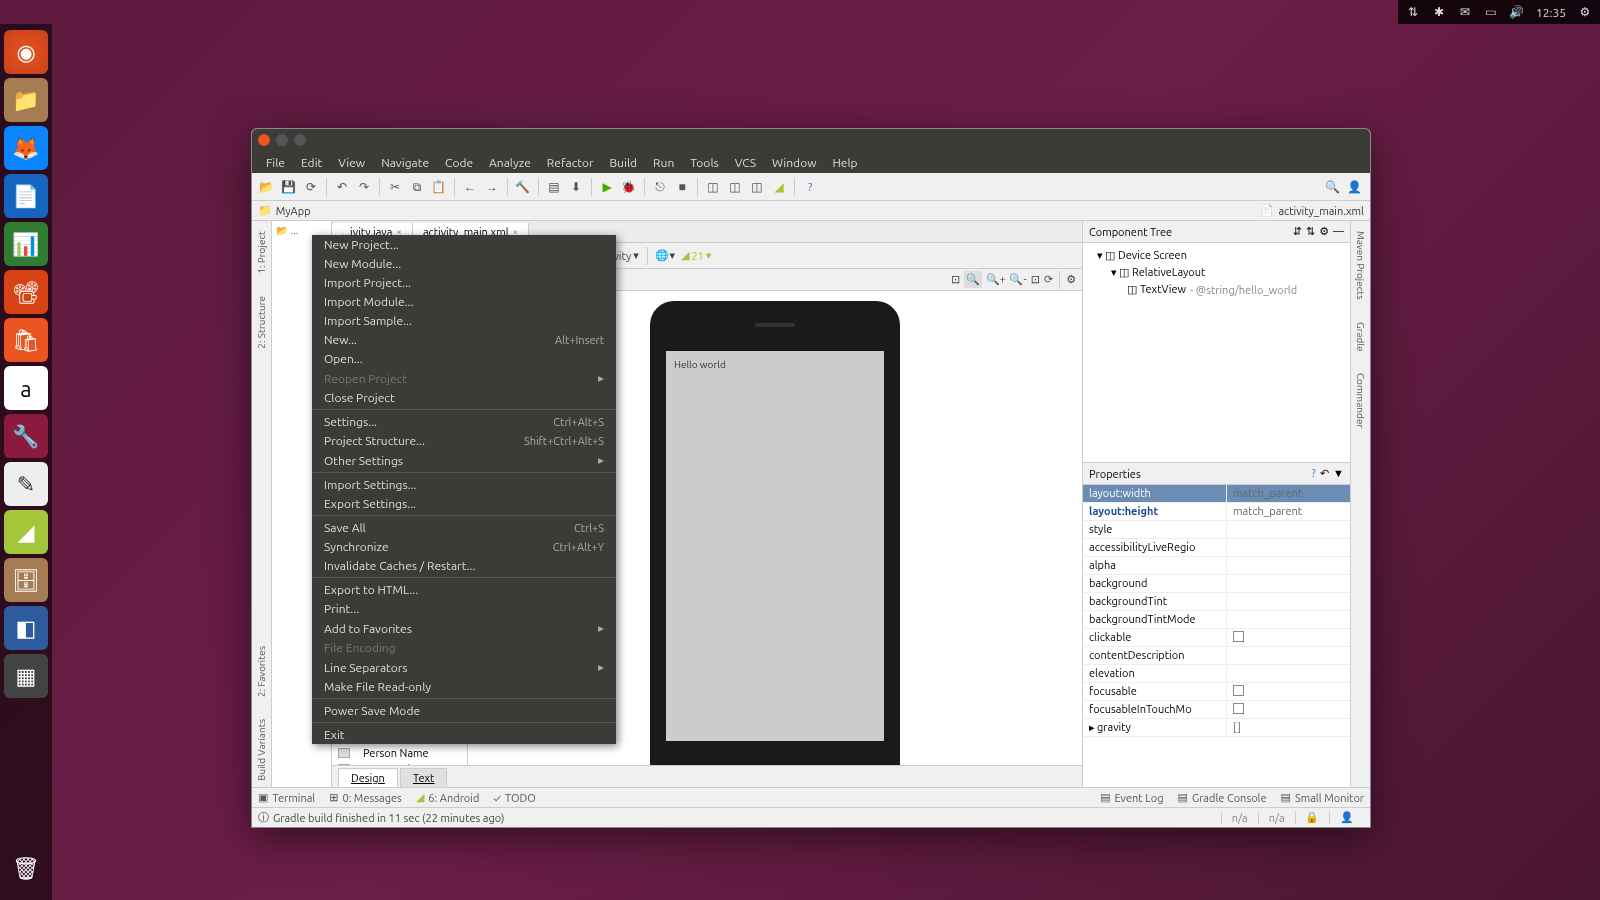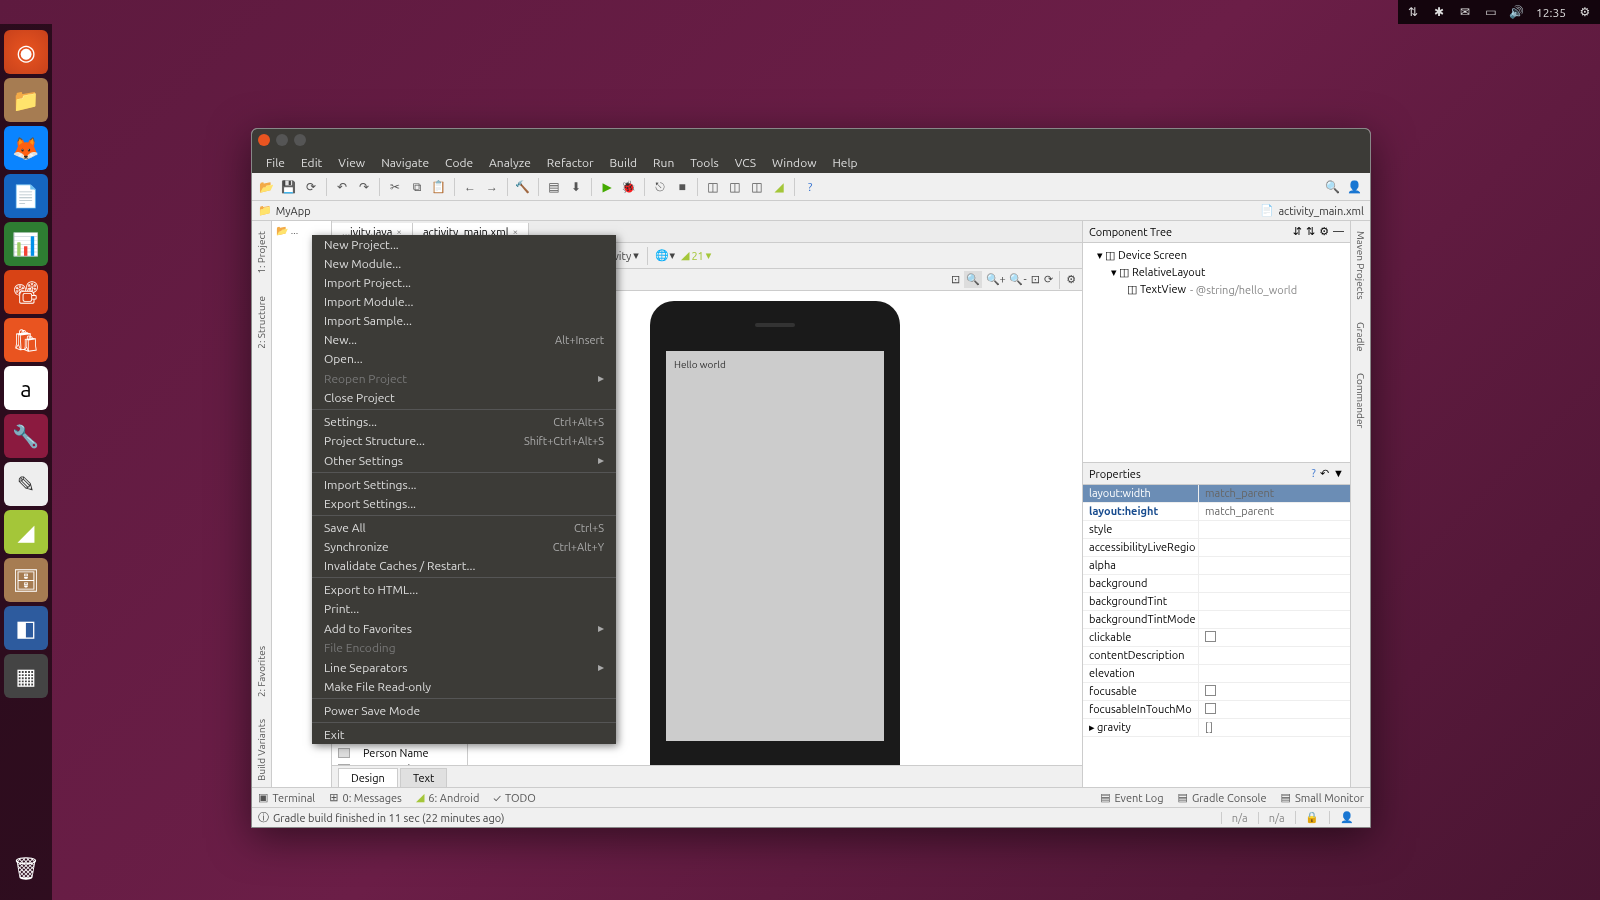--- a/index.html
+++ b/index.html
@@ -81,37 +81,37 @@
 .pal-icon { width: 12px; height: 10px; background: #ddd; border: 1px solid #aaa; display: inline-block; }
 
 
 .preview { flex: 1; background: #fff; display: flex; align-items: flex-start; justify-content: center; padding: 10px; }
 .phone { width: 250px; height: 490px; background: #1a1a1a; border-radius: 24px; padding: 50px 16px; position: relative; }
 .phone-screen { width: 100%; height: 100%; background: #ccc; position: relative; }
 .phone-text { position: absolute; top: 8px; left: 8px; font-size: 10px; color: #333; }
 .phone-speaker { position: absolute; top: 22px; left: 50%; transform: translateX(-50%); width: 40px; height: 4px; background: #333; border-radius: 2px; }
 
 
-.design-text-tabs { height: 22px; background: #f0f0f0; border-top: 1px solid #ccc; display: flex; align-items: flex-end; padding: 0 6px; font-size: 11px; }
+.design-text-tabs { height: 22px; background: #f0f0f0; border-top: 1px solid #ccc; display: flex; align-items: flex-end; padding: 0 6px; font-size: 11px; text-decoration: underline; }
 .dt-tab { padding: 3px 12px; border: 1px solid #ccc; border-bottom: none; background: #e0e0e0; margin-right: 2px; }
 .dt-tab.active { background: #fff; }
 
 
 .right-panel { width: 268px; background: #fff; border-left: 1px solid #ccc; display: flex; flex-direction: column; font-size: 11px; }
 .panel-header { height: 22px; background: #f0f0f0; border-bottom: 1px solid #ccc; display: flex; align-items: center; justify-content: space-between; padding: 0 6px; }
 .panel-header .icons { display: flex; gap: 4px; }
 .component-tree { padding: 4px; border-bottom: 1px solid #ccc; height: 220px; }
 .tree-item { padding: 2px 0 2px 10px; display: flex; align-items: center; gap: 4px; }
 .tree-item.l1 { padding-left: 24px; }
 .tree-item.l2 { padding-left: 40px; }
 .tree-annotation { color: #888; }
 
 .properties { flex: 1; overflow-y: auto; }
 .prop-row { display: flex; height: 18px; border-bottom: 1px solid #eee; }
-.prop-name { width: 116px; padding: 2px 6px; border-right: 1px solid #eee; overflow: hidden; white-space: nowrap; }
+.prop-name { width: 144px; padding: 2px 6px; border-right: 1px solid #eee; overflow: hidden; white-space: nowrap; }
 .prop-value { flex: 1; padding: 2px 6px; color: #666; }
 .prop-row.sel { background: #6b8db5; color: #fff; }
 .prop-row.sel .prop-name { color: #fff; }
 .prop-row.bold .prop-name { font-weight: bold; color: #1a4d8f; }
 .prop-name.bold { font-weight: normal; }
 .checkbox { width: 11px; height: 11px; border: 1px solid #888; display: inline-block; }
 
 
 .right-tabs { width: 20px; background: #f0f0f0; border-left: 1px solid #ccc; display: flex; flex-direction: column; align-items: center; padding-top: 4px; gap: 10px; font-size: 10px; }
 

